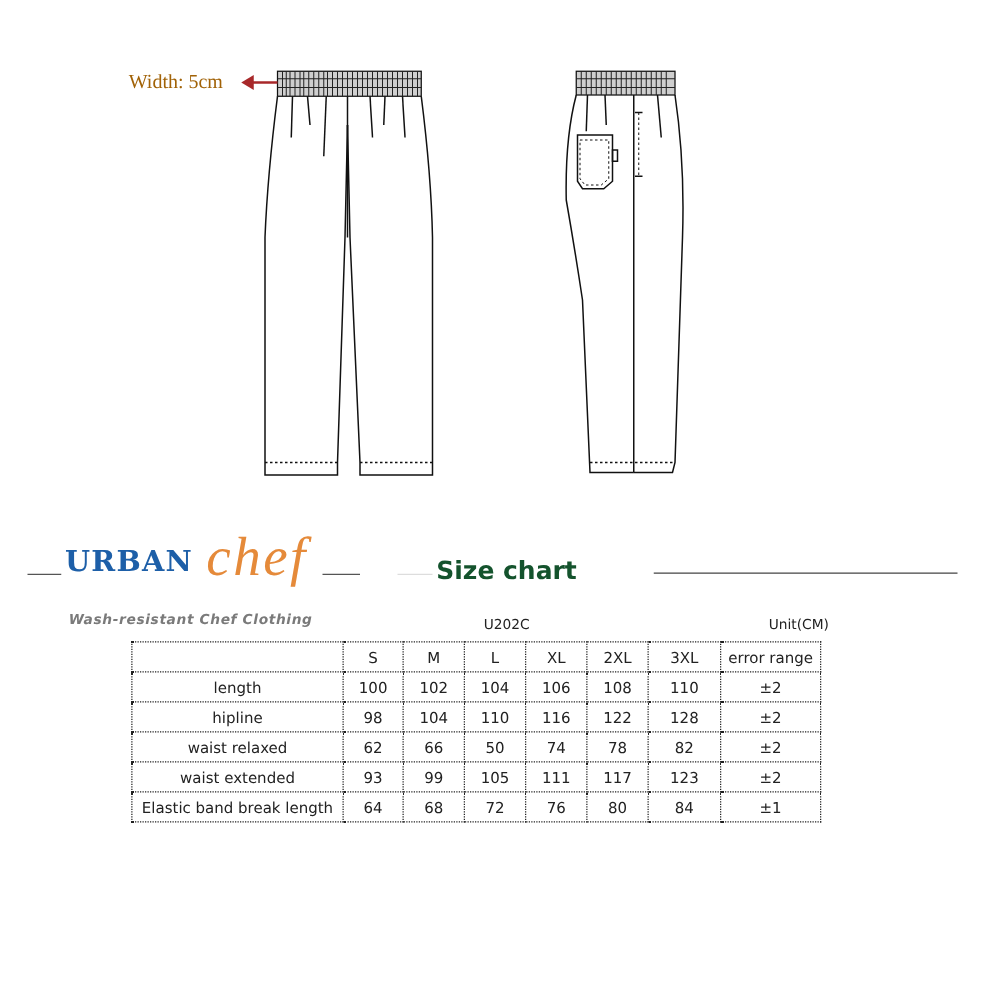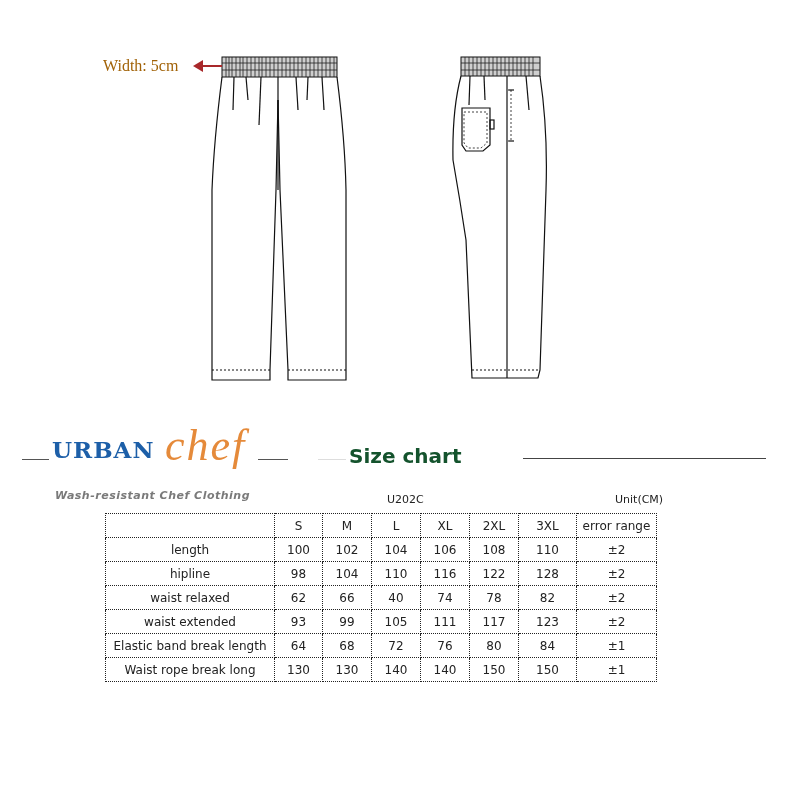--- a/index.html
+++ b/index.html
@@ -176,21 +176,21 @@
     <td>110</td>
     <td>116</td>
     <td>122</td>
     <td>128</td>
     <td>±2</td>
   </tr>
   <tr>
     <td>waist relaxed</td>
     <td>62</td>
     <td>66</td>
-    <td>40</td>
+    <td>50</td>
     <td>74</td>
     <td>78</td>
     <td>82</td>
     <td>±2</td>
   </tr>
   <tr>
     <td>waist extended</td>
     <td>93</td>
     <td>99</td>
     <td>105</td>
@@ -202,24 +202,14 @@
   <tr>
     <td>Elastic band break length</td>
     <td>64</td>
     <td>68</td>
     <td>72</td>
     <td>76</td>
     <td>80</td>
     <td>84</td>
     <td>±1</td>
   </tr>
-  <tr>
-    <td>Waist rope break long</td>
-    <td>130</td>
-    <td>130</td>
-    <td>140</td>
-    <td>140</td>
-    <td>150</td>
-    <td>150</td>
-    <td>±1</td>
-  </tr>
 </tbody>
   </table>
 
 </body></html>

